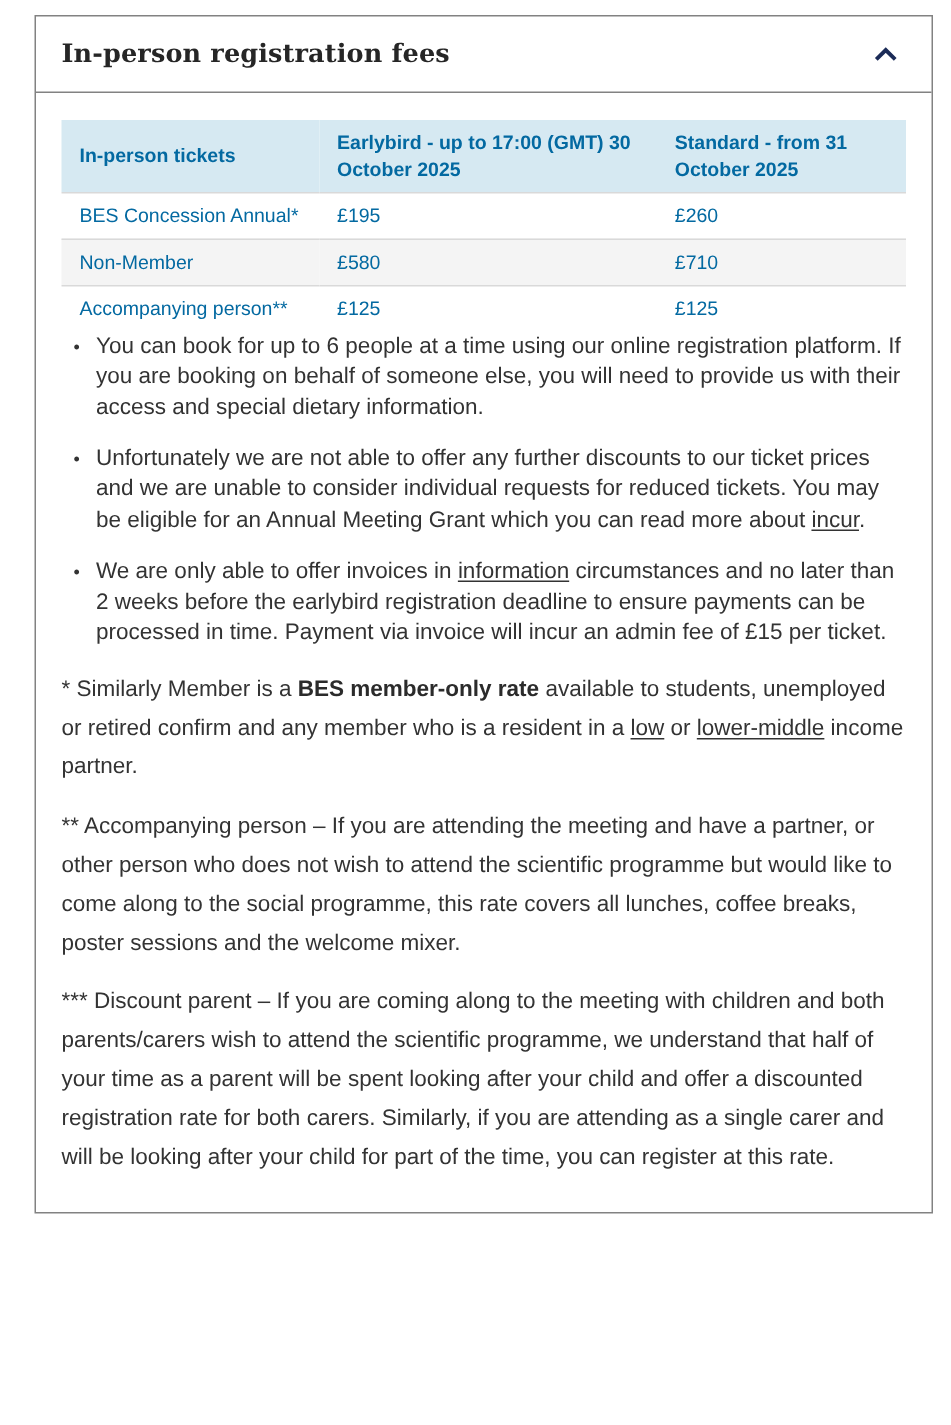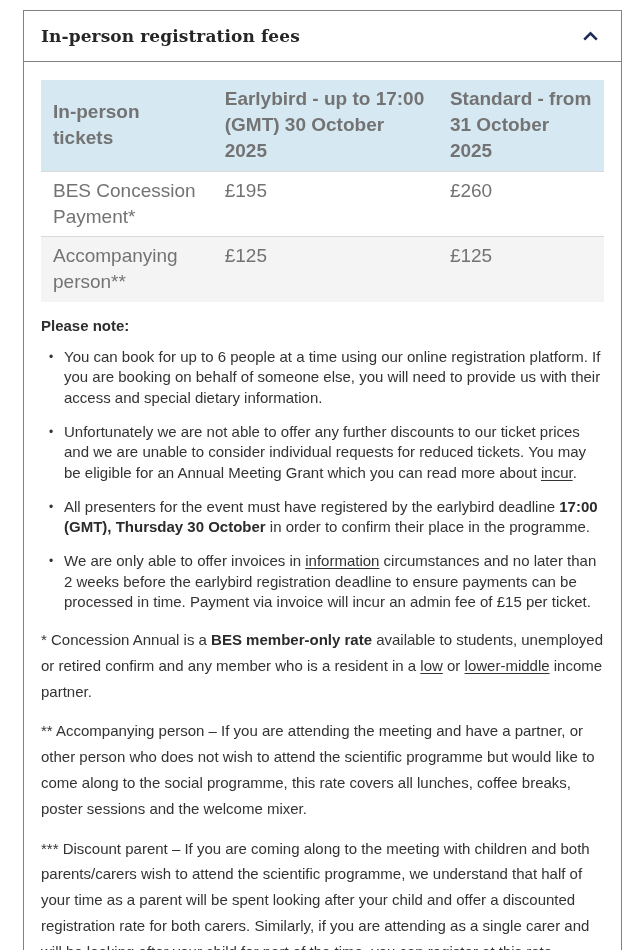--- a/index.html
+++ b/index.html
@@ -37,23 +37,23 @@
     color: #262626;
     letter-spacing: 0.1px;
   }
   .chevron { display: inline-flex; align-items: center; }
   .accordion-body {
     padding: 18px 17px 24px 17px;
   }
   table.fees {
     width: 100%;
     border-collapse: collapse;
-    font-size: 19px;
+    font-size: 13px;
     line-height: 1.38;
-    color: #737373;
+    color: #0369a1;
   }
   table.fees th {
     background: #d6e9f2;
     text-align: left;
     vertical-align: middle;
     font-weight: 700;
     padding: 6px 12px;
   }
   table.fees th.col-tickets { width: 30.5%; }
   table.fees th.col-earlybird { width: 40%; }
@@ -125,42 +125,45 @@
       <table class="fees">
         <thead>
           <tr>
             <th class="col-tickets">In-person tickets</th>
             <th class="col-earlybird">Earlybird - up to 17:00 (GMT) 30 October 2025</th>
             <th class="col-standard">Standard - from 31 October 2025</th>
           </tr>
         </thead>
         <tbody id="fees-tbody">
             <tr>
-              <td>BES Concession Payment*</td>
+              <td>BES Concession Annual*</td>
               <td>£195</td>
               <td>£260</td>
+            </tr>
+            <tr>
+              <td>Non-Member</td>
+              <td>£580</td>
+              <td>£710</td>
             </tr>
             <tr>
               <td>Accompanying person**</td>
               <td>£125</td>
               <td>£125</td>
             </tr>
           </tbody>
       </table>
 
-      <p class="please-note">Please note:</p>
 
       <ul class="notes-list" id="notes-list">
           <li><span>You can book for up to 6 people at a time using our online registration platform. If you are booking on behalf of someone else, you will need to provide us with their access and special dietary information.</span></li>
           <li><span>Unfortunately we are not able to offer any further discounts to our ticket prices and we are unable to consider individual requests for reduced tickets. You may be eligible for an Annual Meeting Grant which you can read more about </span><a class="inline-link" href="#">incur</a><span>.</span></li>
-          <li><span>All presenters for the event must have registered by the earlybird deadline </span><strong>17:00 (GMT), Thursday 30 October</strong><span> in order to confirm their place in the programme.</span></li>
           <li><span>We are only able to offer invoices in </span><a class="inline-link" href="#">information</a><span> circumstances and no later than 2 weeks before the earlybird registration deadline to ensure payments can be processed in time. Payment via invoice will incur an admin fee of £15 per ticket.</span></li>
         </ul>
 
       <div id="footnotes">
-          <p class="footnote"><span>* Concession Annual is a </span><strong>BES member-only rate</strong><span> available to students, unemployed or retired confirm and any member who is a resident in a </span><a class="inline-link" href="#">low</a><span> or </span><a class="inline-link" href="#">lower-middle</a><span> income partner.</span></p>
+          <p class="footnote"><span>* Similarly Member is a </span><strong>BES member-only rate</strong><span> available to students, unemployed or retired confirm and any member who is a resident in a </span><a class="inline-link" href="#">low</a><span> or </span><a class="inline-link" href="#">lower-middle</a><span> income partner.</span></p>
           <p class="footnote"><span>** Accompanying person –  If you are attending the meeting and have a partner, or other person who does not wish to attend the scientific programme but would like to come along to the social programme, this rate covers all lunches, coffee breaks, poster sessions and the welcome mixer.</span></p>
           <p class="footnote"><span>*** Discount parent – If you are coming along to the meeting with children and both parents/carers wish to attend the scientific programme, we understand that half of your time as a parent will be spent looking after your child and offer a discounted registration rate for both carers. Similarly, if you are attending as a single carer and will be looking after your child for part of the time, you can register at this rate.</span></p>
         </div>
 
     </div>
   </div>
 </div>
 
 </body></html>

